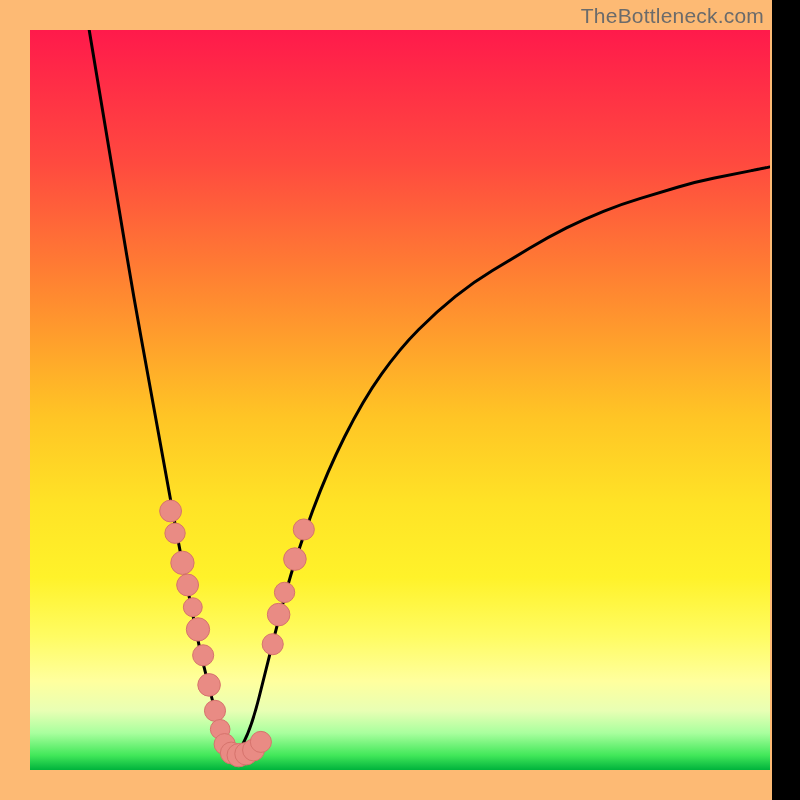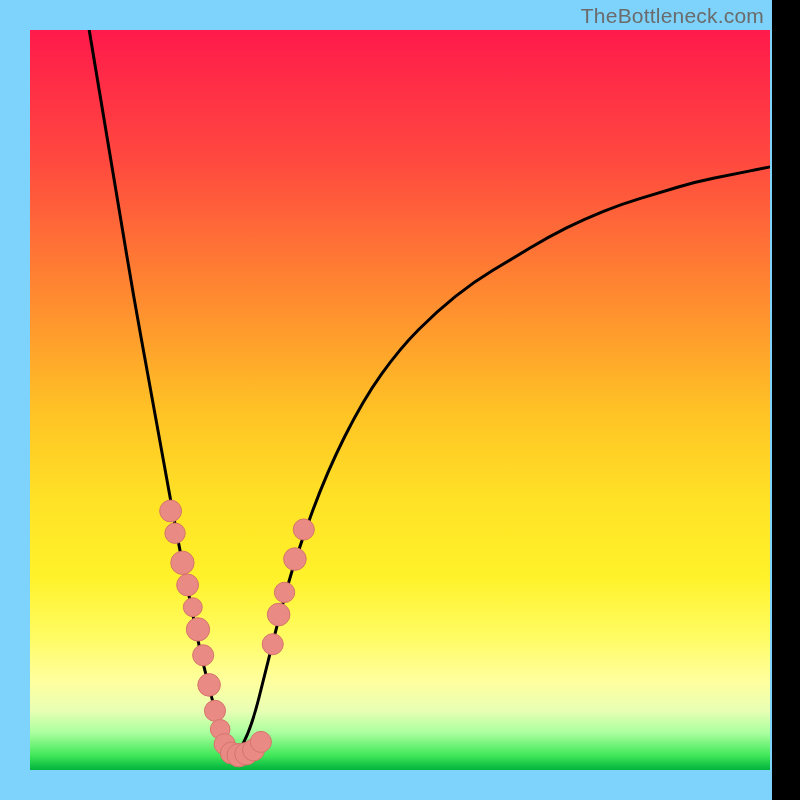--- a/index.html
+++ b/index.html
@@ -10,21 +10,21 @@
     overflow: hidden;
     background: #000;
     font-family: Arial, Helvetica, sans-serif;
   }
   .frame {
     position: absolute;
     left: 0;
     top: 0;
     width: 772px;
     height: 800px;
-    background: #7dd3fc;
+    background: #fdba74;
   }
   .plot-area {
     position: absolute;
     left: 30px;
     top: 30px;
     width: 740px;
     height: 740px;
     background: linear-gradient(to bottom,
       #ff1a4b 0%,
       #ff4a3f 18%,

